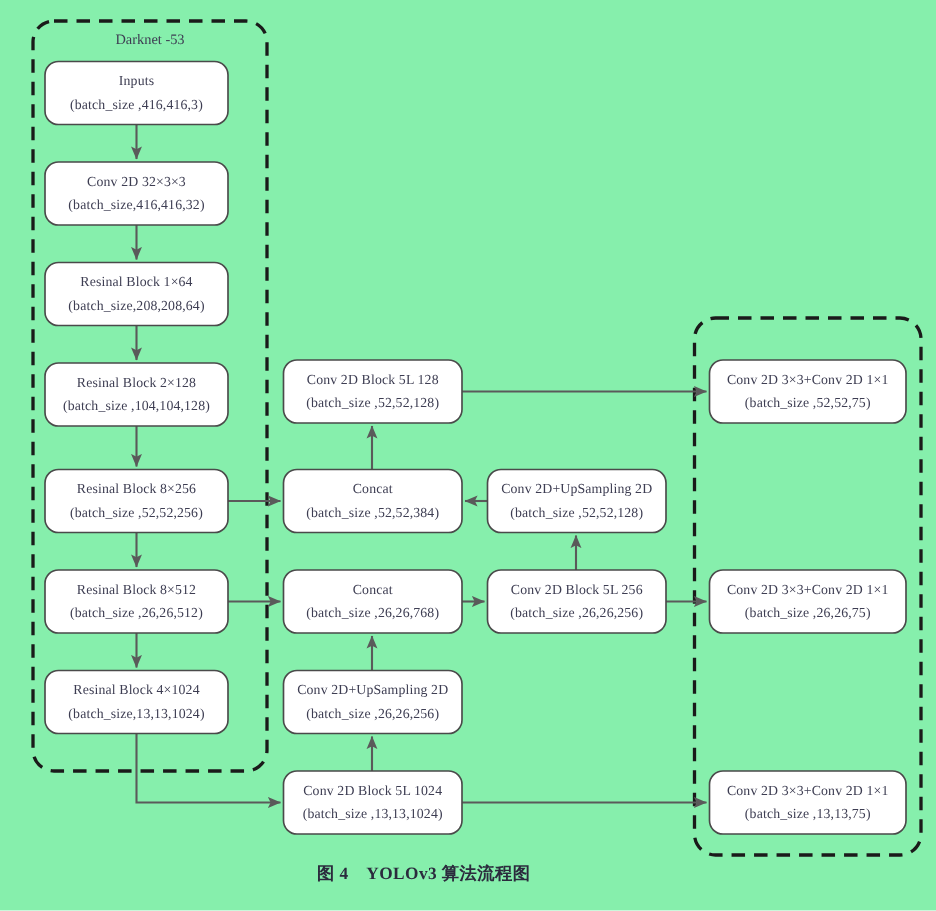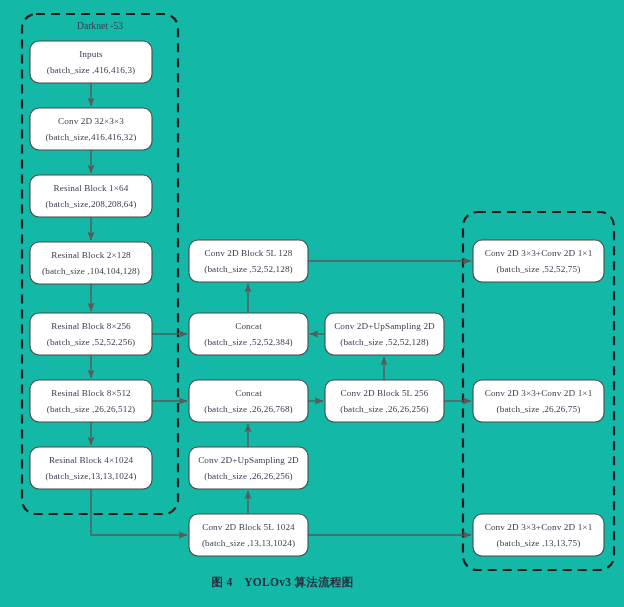--- a/index.html
+++ b/index.html
@@ -4,21 +4,21 @@
 <style>
   html, body {
     margin: 0;
     padding: 0;
     background: #ffffff;
   }
   #page {
     position: relative;
     width: 624px;
     height: 607px;
-    background: #14b8a6;
+    background: #86efac;
     font-family: "Liberation Serif", "DejaVu Serif", serif;
     overflow: hidden;
   }
   #diagram-svg {
     position: absolute;
     left: 0;
     top: 0;
     width: 624px;
     height: 607px;
   }

